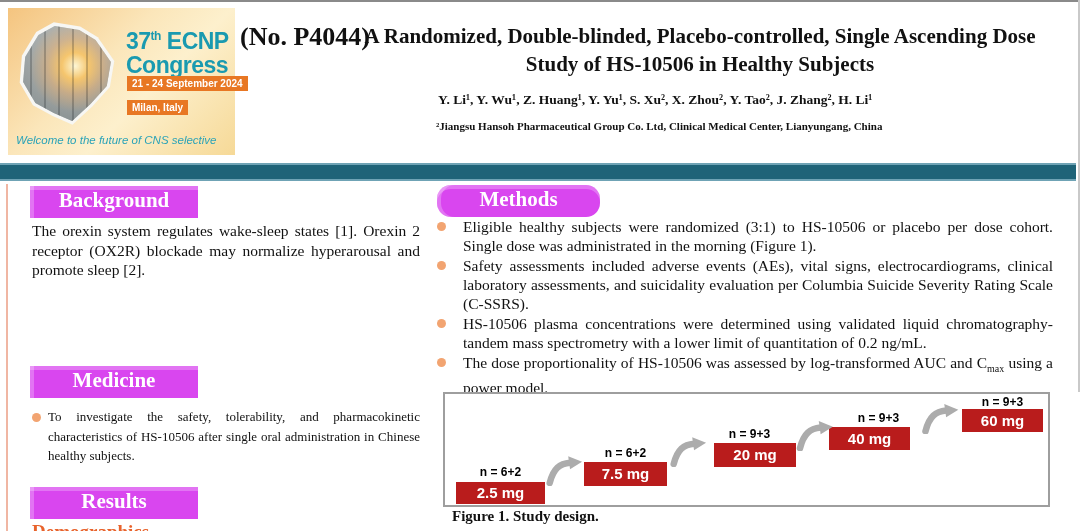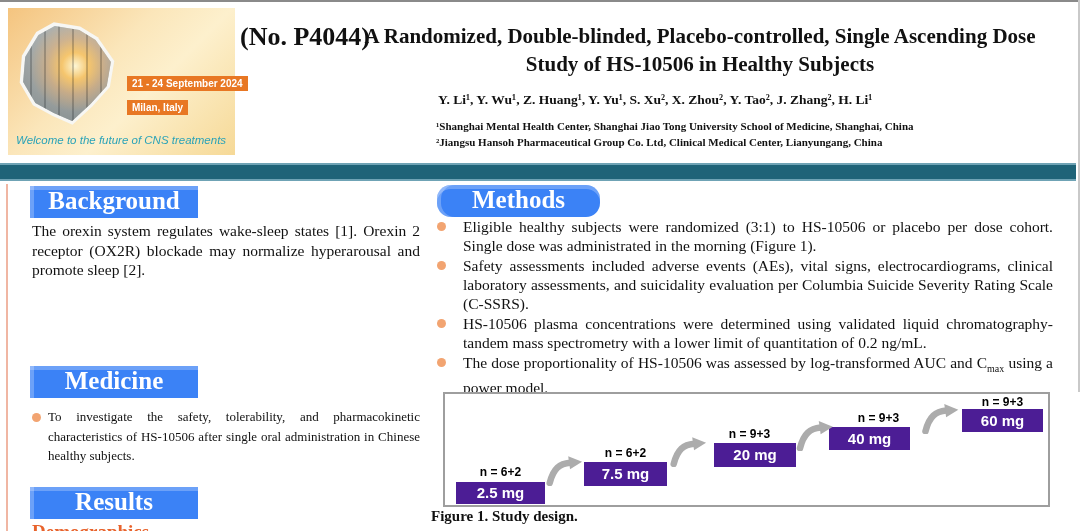--- a/index.html
+++ b/index.html
@@ -44,67 +44,70 @@
   
   .no-label{left:240px;top:22px;font-size:26px;font-weight:bold;white-space:nowrap;}
   .title{left:353px;top:23px;width:694px;text-align:center;
     font-size:21px;font-weight:bold;line-height:27.5px;}
   .authors{left:438px;top:92px;font-size:13.5px;font-weight:bold;white-space:nowrap;}
   .affils{left:436px;top:119px;font-size:11px;font-weight:bold;line-height:15.5px;}
   
   .divider{left:0;top:163px;width:1076px;height:18px;background:#1f6378;
     border-top:2px solid #6fa3b5;border-bottom:2px solid #6fa3b5;box-sizing:border-box;}
   
-  .sec-head{background:#3b82f6;color:#fff;text-align:center;
-    font-size:25px;font-weight:bold;line-height:29px;height:32px;box-sizing:border-box;
+  .sec-head{background:#d946ef;color:#fff;text-align:center;
+    font-size:21px;font-weight:bold;line-height:29px;height:32px;box-sizing:border-box;
     box-shadow:inset 0 4px 0 rgba(255,255,255,.25), inset 4px 0 0 rgba(255,255,255,.25);}
   
   .justify{text-align:justify;}
   .left-col-text{left:32px;width:388px;font-size:15.5px;line-height:19.7px;}
   .bullet-row{display:flex;align-items:flex-start;}
   .disc{flex:0 0 auto;width:9px;height:9px;border-radius:50%;background:#f2a471;margin-top:6px;}
   .obj-text{margin-left:7px;font-size:13px;line-height:19.7px;}
   .m-list{left:437px;top:217px;width:618px;}
   .m-row{display:flex;align-items:flex-start;margin-bottom:1px;}
   .m-disc{flex:0 0 auto;width:9px;height:9px;border-radius:50%;background:#f2a471;margin-top:5px;}
   .m-text{margin-left:17px;width:590px;font-size:15.5px;line-height:19px;text-align:justify;}
   .m-text sub{font-size:10px;}
   .results-sub{left:32px;top:521px;font-size:19px;font-weight:bold;color:#e8632c;}
   
   .fig-box{left:443px;top:392px;width:607px;height:115px;background:#fff;
     border:2px solid #9e9e9e;box-sizing:border-box;}
-  .dose-box{position:absolute;background:#4c1d95;color:#fff;text-align:center;
+  .dose-box{position:absolute;background:#b91c1c;color:#fff;text-align:center;
     font-family:"Liberation Sans",sans-serif;font-weight:bold;font-size:15px;}
   .dose-n{position:absolute;text-align:center;color:#000;
     font-family:"Liberation Sans",sans-serif;font-weight:bold;font-size:12px;white-space:nowrap;}
   .arrow{position:absolute;}
-  .fig-caption{left:431px;top:508px;font-size:15px;font-weight:bold;}
+  .fig-caption{left:452px;top:508px;font-size:15px;font-weight:bold;}
 </style>
 </head>
 <body>
 
 <div class="abs top-edge"></div>
 <div class="abs right-edge"></div>
 <div class="abs left-pink"></div>
 
 <div class="abs logo-card">
   <div class="abs brain-outer">
     <div class="abs brain-inner"></div>
     <div class="abs brain-lines"></div>
   </div>
+  <div class="abs ecnp-title">
+    <span>37</span><sup>th</sup><span> ECNP</span><br>
+    <span>Congress</span>
+  </div>
   <div class="abs badge" style="top:68px;">21 - 24 September 2024</div>
   <div class="abs badge" style="top:92px;">Milan, Italy</div>
-  <div class="abs tagline">Welcome to the future of CNS treatments</div>
+  <div class="abs tagline">Welcome to the future of CNS selective</div>
 </div>
 
 <div class="abs no-label">(No. P4044)</div>
 <div class="abs title">A Randomized, Double-blinded, Placebo-controlled, Single Ascending Dose Study of HS-10506 in Healthy Subjects</div>
 <div class="abs authors">Y. Li¹, Y. Wu¹, Z. Huang¹, Y. Yu¹, S. Xu², X. Zhou², Y. Tao², J. Zhang², H. Li¹</div>
 <div class="abs affils">
-  <div>¹Shanghai Mental Health Center, Shanghai Jiao Tong University School of Medicine, Shanghai, China</div>
   <div>²Jiangsu Hansoh Pharmaceutical Group Co. Ltd, Clinical Medical Center, Lianyungang, China</div>
 </div>
 
 <div class="abs divider"></div>
 
 <div class="abs sec-head" style="left:30px;top:186px;width:168px;">Background</div>
 <div class="abs left-col-text justify" style="top:221px;">
   <div>The orexin system regulates wake-sleep states [1]. Orexin 2 receptor (OX2R) blockade may normalize hyperarousal and promote sleep [2].</div>
 </div>
 

